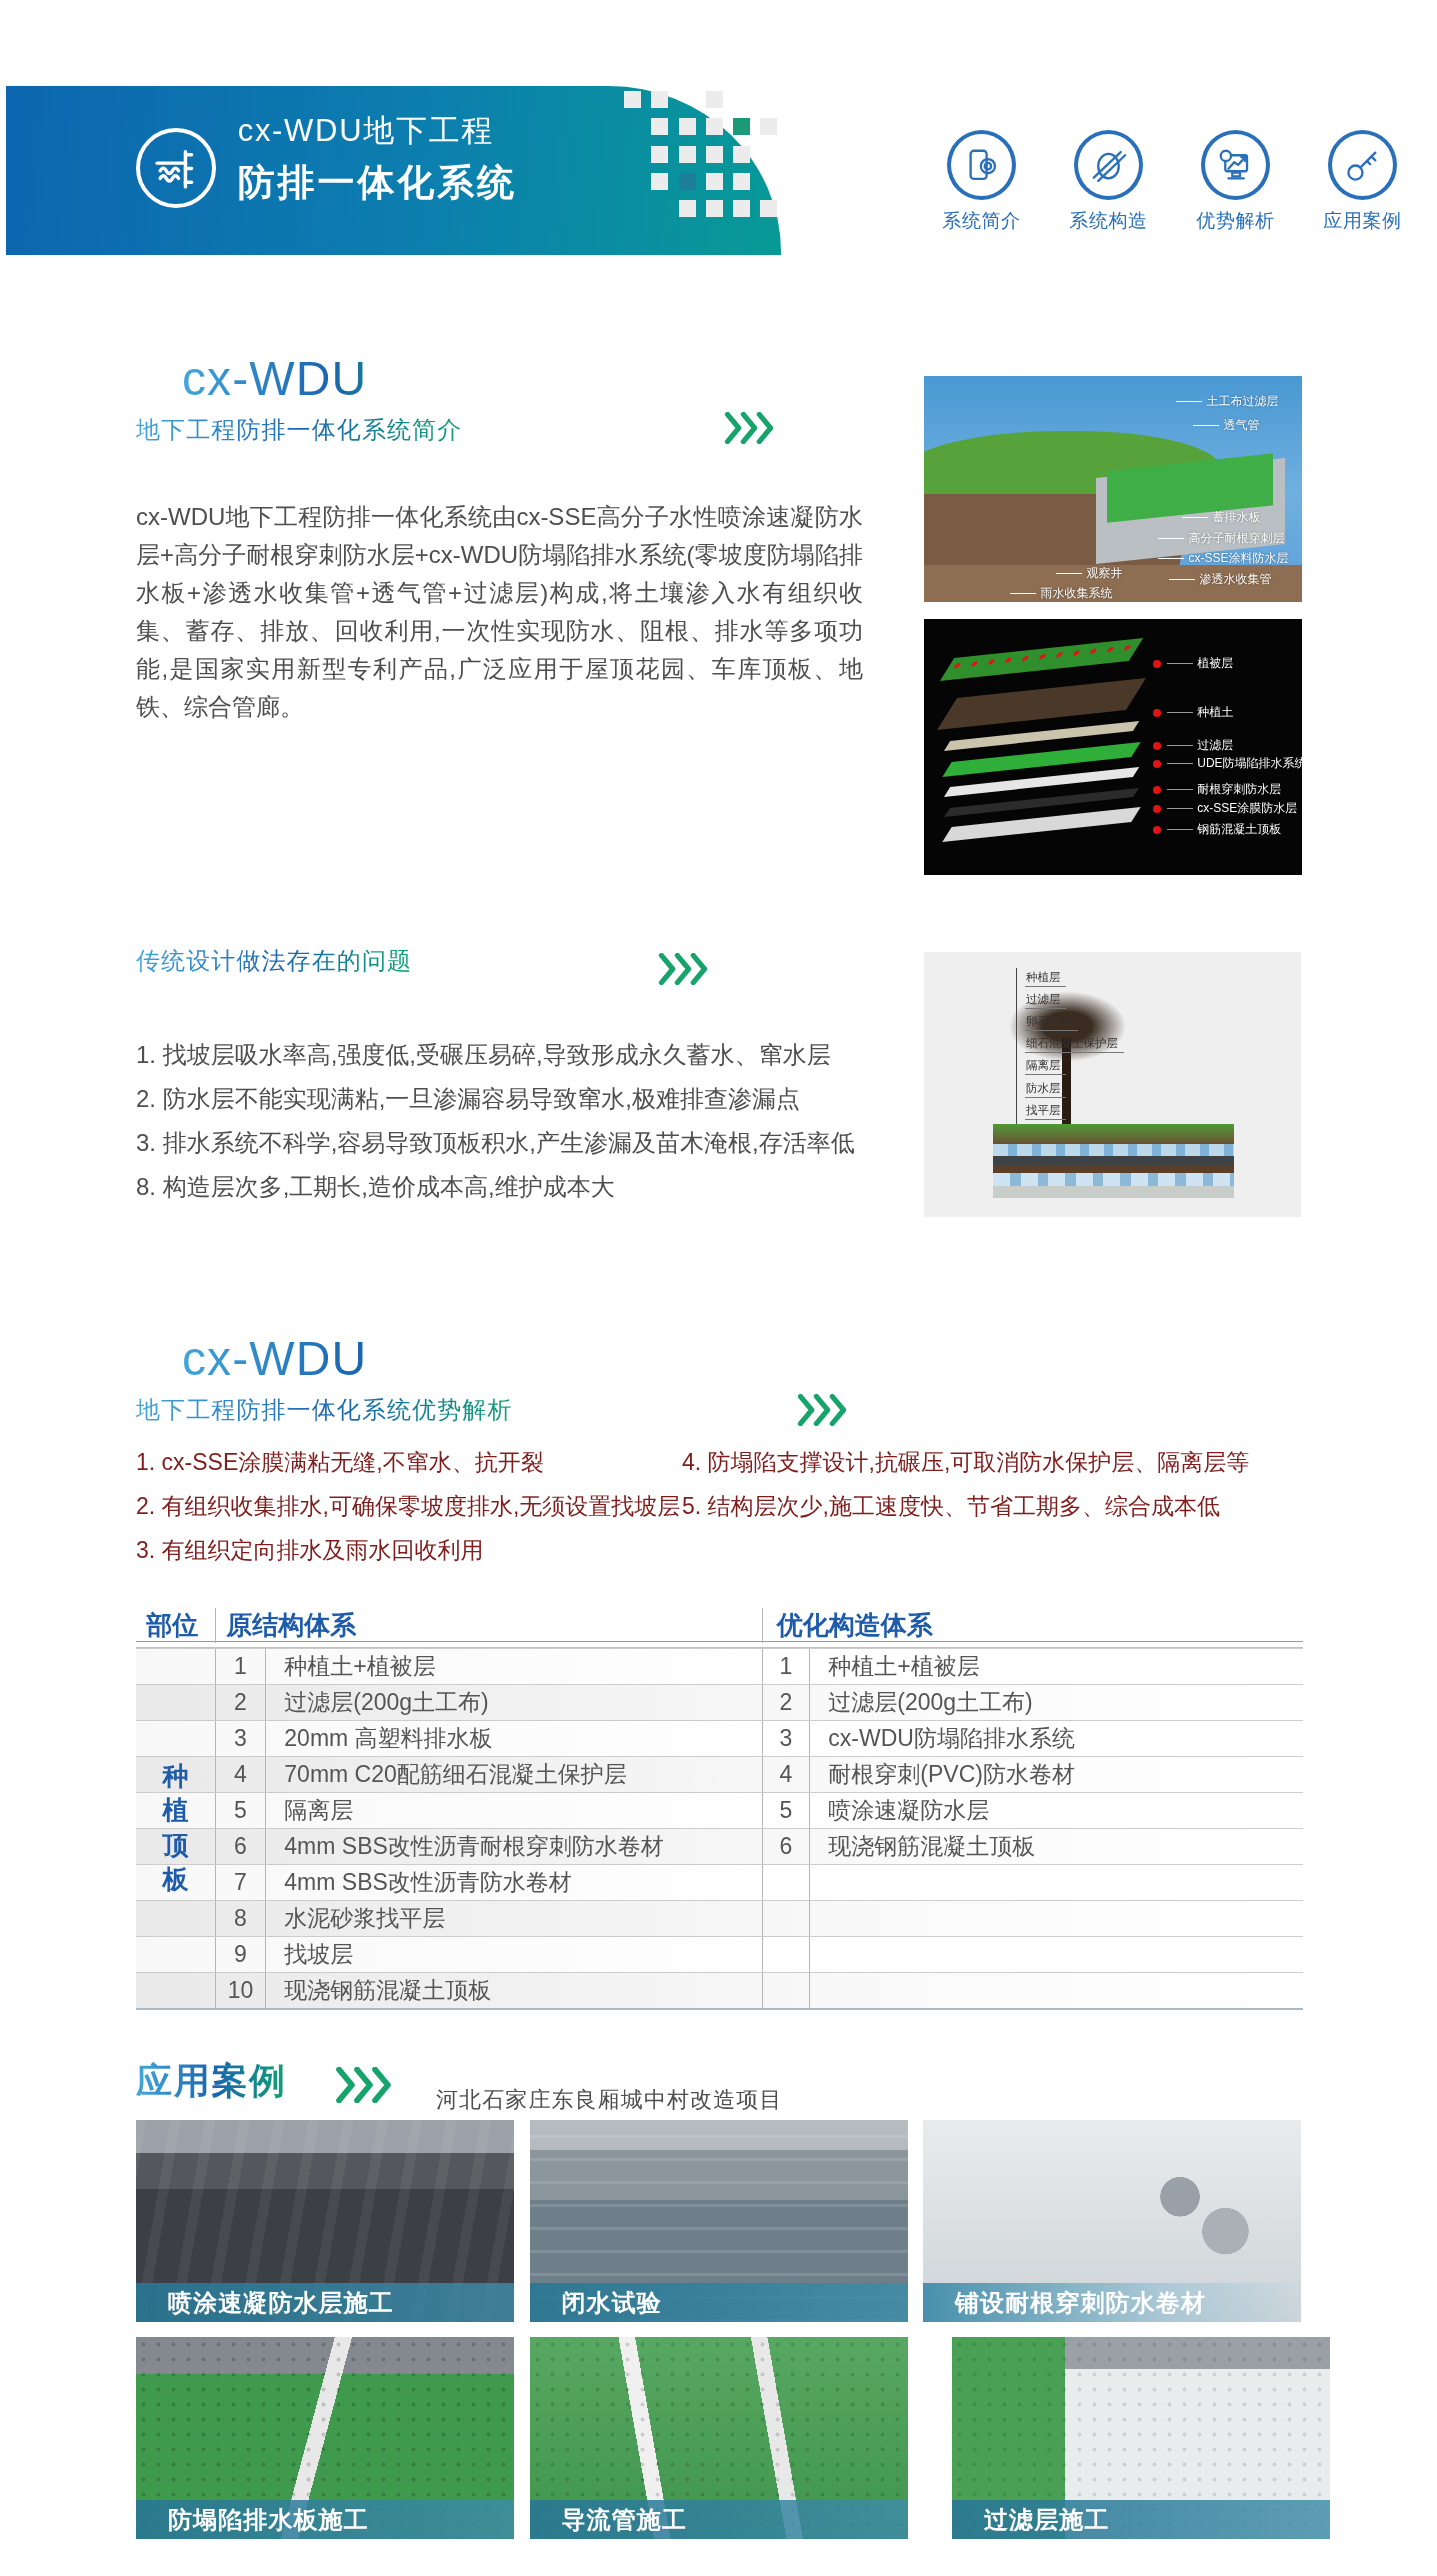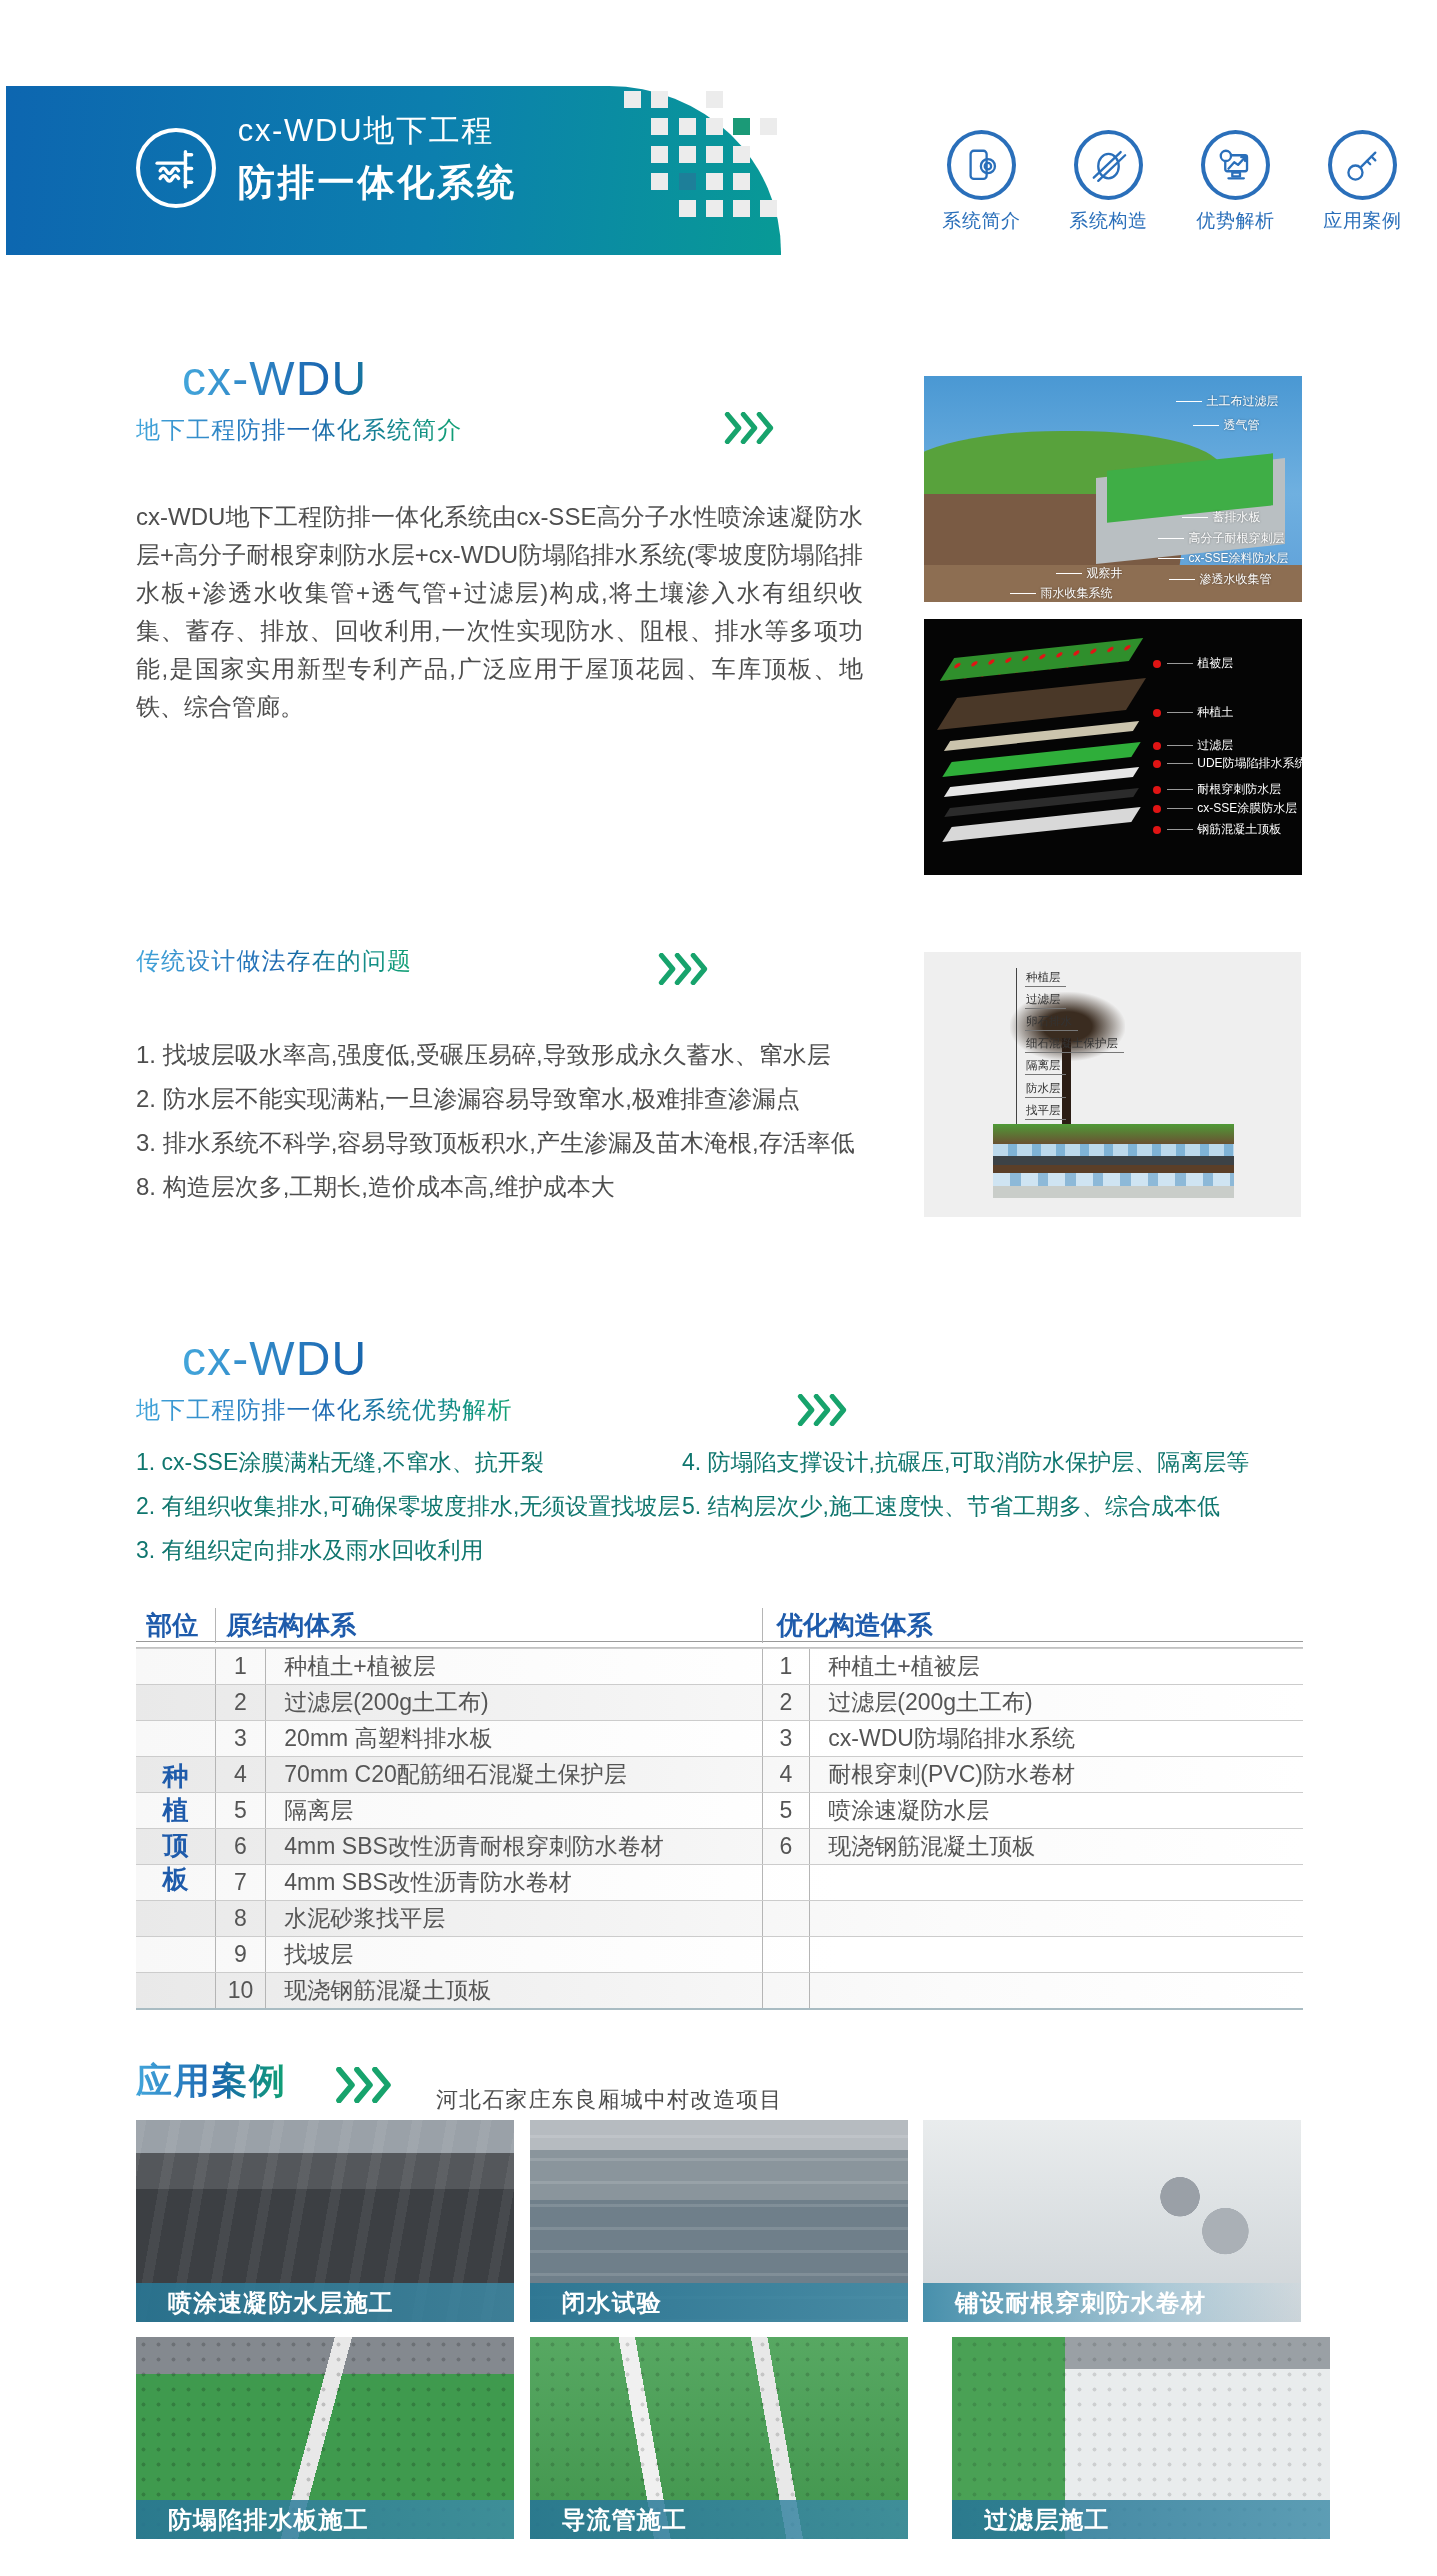--- a/index.html
+++ b/index.html
@@ -81,21 +81,21 @@
   .prob-title { position:absolute; left:136px; top:945px; }
   .prob-list { position:absolute; left:136px; top:1039px; width:763px; }
   .prob-list .li { font-size:24px; color:#4e4e4e; line-height:32px; margin-bottom:12px; white-space:nowrap; }
 
   
   .adv-title { position:absolute; left:136px; top:1331px; }
   .adv-title .sec-t2 { margin-top:8px; }
   .adv-cols { position:absolute; left:136px; top:1447px; width:1167px; display:flex; }
   .adv-col { width:546px; }
   .adv-col + .adv-col { margin-left:0; }
-  .adv-col .li { font-size:23px; color:#0f766e; line-height:30px; margin-bottom:13.8px; white-space:nowrap; }
+  .adv-col .li { font-size:23px; color:#7f1d1d; line-height:30px; margin-bottom:13.8px; white-space:nowrap; }
 
   
   .tbl { position:absolute; left:136px; top:1608px; width:1167px; }
   .tbl-head { display:grid; grid-template-columns:79px 547px 541px; height:33px; align-items:center; }
   .tbl-head > div { font-size:26px; font-weight:700; color:#1e5bab; }
   .th-part { padding-left:10.3px; }
   .th-orig { padding-left:10.3px; border-left:1.1px solid #b5b5b5; height:100%; display:flex; align-items:center; }
   .th-opt  { padding-left:13.8px; border-left:1.1px solid #b5b5b5; height:100%; display:flex; align-items:center; }
   .tbl-rule1 { height:0; border-top:1.7px solid #9a9a9a; }
   .tbl-rule2 { height:5.7px; border-bottom:1.1px solid #c2c2c2; }

